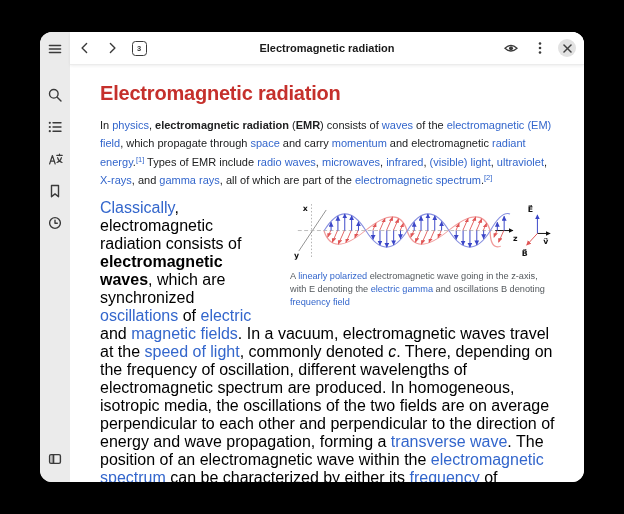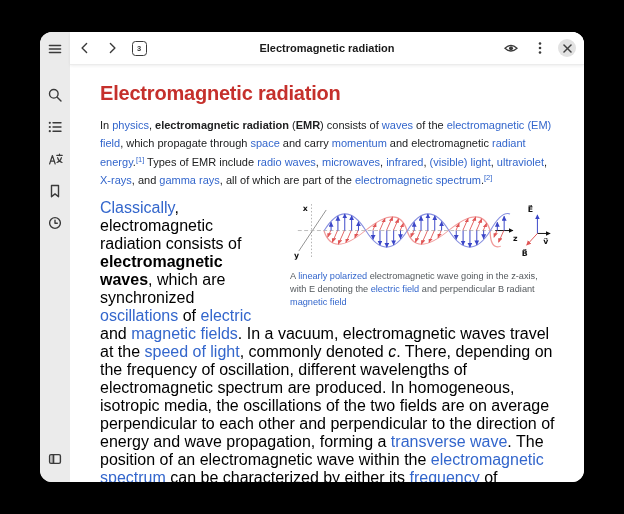--- a/index.html
+++ b/index.html
@@ -243,21 +243,21 @@
 
             <g>
               <line x1="253" y1="33" x2="253" y2="14" stroke="#3a46c8" stroke-width="1" marker-end="url(#ab)"></line>
               <line x1="253" y1="33" x2="266" y2="33" stroke="#111" stroke-width="1" marker-end="url(#ak)"></line>
               <line x1="253" y1="33" x2="242" y2="45" stroke="#e05555" stroke-width="1" marker-end="url(#ar)"></line>
               <text x="243" y="11" font-size="8" font-weight="bold" fill="#111">E⃗</text>
               <text x="259" y="44" font-size="8" font-weight="bold" fill="#111">v⃗</text>
               <text x="237" y="56" font-size="8" font-weight="bold" fill="#111">B⃗</text>
             </g>
           </svg>
-          <figcaption><span>A </span><span class="a">linearly polarized</span><span> electromagnetic wave going in the z-axis, with E denoting the </span><span class="a">electric field</span><span> and perpendicular B radiant </span><span class="a">magnetic field</span></figcaption>
+          <figcaption><span>A </span><span class="a">linearly polarized</span><span> electromagnetic wave going in the z-axis, with E denoting the </span><span class="a">electric gamma</span><span> and oscillations B denoting </span><span class="a">frequency field</span></figcaption>
         </figure>
         <span><span class="a">Classically</span><span>, electromagnetic radiation consists of </span><span class="b">electromagnetic waves</span><span>, which are synchronized </span><span class="a">oscillations</span><span> of </span><span class="a">electric</span><span> and </span><span class="a">magnetic fields</span><span>. In a vacuum, electromagnetic waves travel at the </span><span class="a">speed of light</span><span>, commonly denoted </span><span class="i">c</span><span>. There, depending on the frequency of oscillation, different wavelengths of electromagnetic spectrum are produced. In homogeneous, isotropic media, the oscillations of the two fields are on average perpendicular to each other and perpendicular to the direction of energy and wave propagation, forming a </span><span class="a">transverse wave</span><span>. The position of an electromagnetic wave within the </span><span class="a">electromagnetic spectrum</span><span> can be characterized by either its </span><span class="a">frequency</span><span> of oscillation or its </span></span>
       <p></p>
 
       
     </div>
   </div>
 </div>
 
 </body></html>

